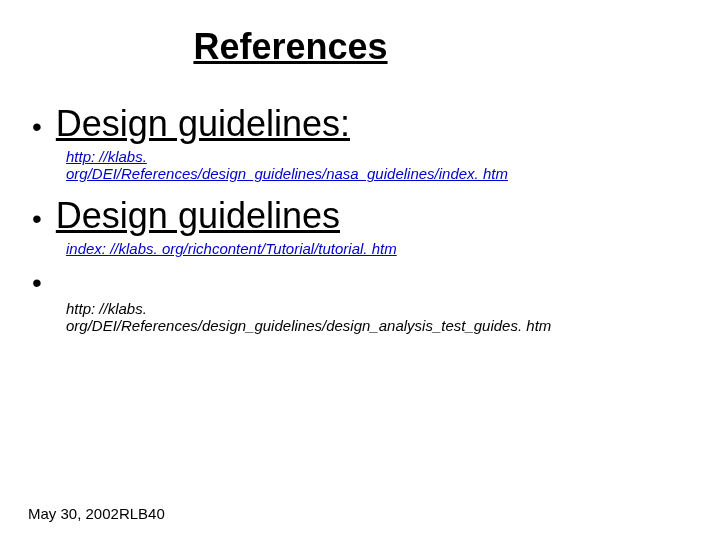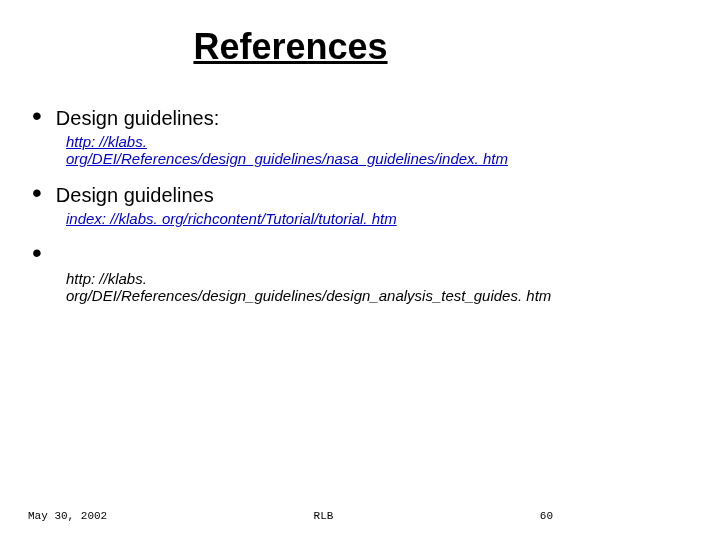--- a/index.html
+++ b/index.html
@@ -3,25 +3,25 @@
 <meta charset="utf-8">
 <style>
   * { margin: 0; padding: 0; box-sizing: border-box; }
   html, body { width: 720px; height: 540px; background: #ffffff; font-family: Arial, Helvetica, sans-serif; color: #000; }
   .slide { width: 581px; height: 540px; position: relative; padding: 24px 28px 20px 28px; }
   .title { font-size: 36px; text-align: center; text-decoration: underline; margin-top: 2px; margin-bottom: 34px; }
   ul.bullets { list-style: none; padding-left: 4px; }
   ul.bullets > li { margin-bottom: 12px; }
   .bullet-row { display: flex; align-items: baseline; }
   .dot { font-size: 28px; line-height: 1; margin-right: 14px; }
-  .bullet-text { font-size: 20px; line-height: 1.2; }
+  .bullet-text { font-size: 36px; line-height: 1.2; text-decoration: underline; }
   .sub { font-size: 15px; margin-left: 34px; margin-top: 3px; font-style: italic; }
   .sub a { color: #0000cc; text-decoration: underline; }
   .sub-plain { color: #000; text-decoration: none; }
-  .footer { position: absolute; bottom: 18px; left: 28px; right: 28px; display: flex; justify-content: space-between; font-size: 11px; font-family: Liberation Mono, monospace; }
+  .footer { position: absolute; bottom: 18px; left: 28px; right: 28px; display: flex; font-size: 15px; }
 </style>
 </head>
 <body>
 
 <div class="slide">
   <h1 class="title">References</h1>
 
   <ul class="bullets">
 
     <li>
@@ -51,15 +51,15 @@
       <div class="sub">
         <span class="sub-plain">http: //klabs. org/DEI/References/design_guidelines/design_analysis_test_guides. htm</span>
       </div>
     </li>
 
   </ul>
 
   <div class="footer">
     <span>May 30, 2002</span>
     <span>RLB</span>
-    <span>60</span>
+    <span>40</span>
   </div>
 </div>
 
 </body></html>

